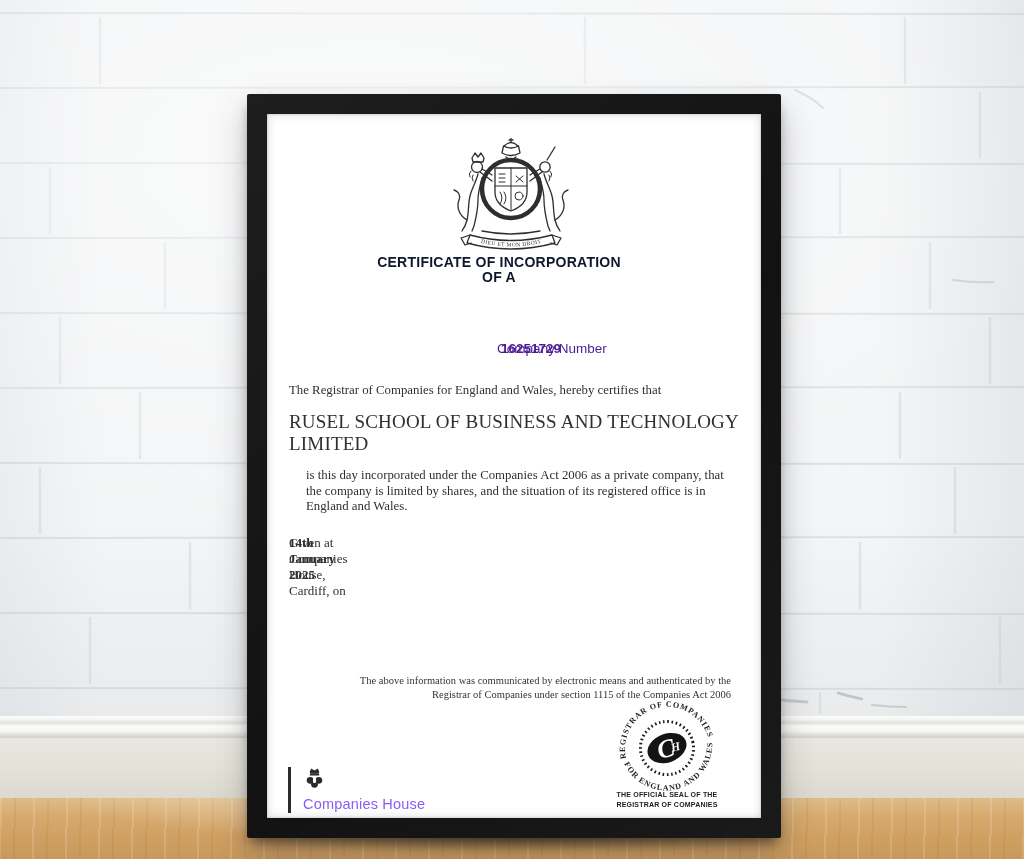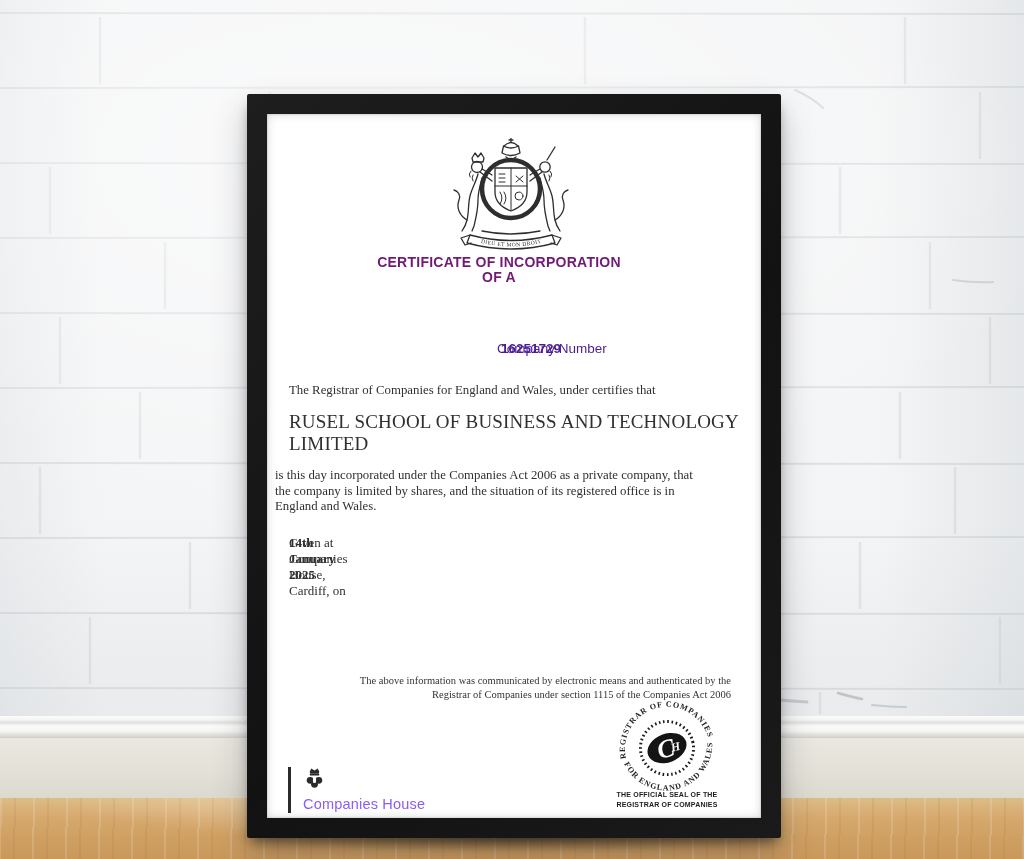--- a/index.html
+++ b/index.html
@@ -35,31 +35,31 @@
     box-shadow:0 8px 12px -4px rgba(0,0,0,.5), 0 18px 34px rgba(60,60,70,.28);}
   .cert{position:absolute;left:20px;top:20px;width:494px;height:704px;background:#ffffff;
     box-shadow:inset 0 0 10px rgba(60,65,70,.22), inset 0 0 2px rgba(0,0,0,.28);
     color:#2c2c2c;}
   .cert *{position:absolute;}
 
   .arms-wrap{left:159px;top:24px;width:170px;height:116px;}
   .arms-svg{stroke:#2e2e2e;stroke-width:1.3;fill:none;stroke-linecap:round;stroke-linejoin:round;}
 
   .title{left:0;top:141px;width:464px;text-align:center;
-    font:700 14px/14.5px "Liberation Sans",sans-serif;letter-spacing:.25px;color:#701a75;}
+    font:700 14px/14.5px "Liberation Sans",sans-serif;letter-spacing:.25px;color:#0f172a;}
   .title div{position:static;}
 
   .company-number{left:0;top:227px;width:464px;text-align:center;
     font:400 13.5px "Liberation Sans",sans-serif;color:#4c1d95;}
   .company-number b{font-weight:700;}
 
   .serif{font-family:"Liberation Serif",serif;color:#303030;}
   .certifies{left:22px;top:269px;font-size:12.8px;}
   .company-name{left:22px;top:297px;font-size:19px;letter-spacing:.2px;}
-  .body-par{left:8px;top:354px;width:430px;font-size:12.8px;line-height:1.22;}
+  .body-par{left:39px;top:354px;width:430px;font-size:12.8px;line-height:1.22;}
   .given{left:22px;top:421px;font-size:13px;}
   .given b{font-weight:700;}
   .footer{left:0;top:560px;width:464px;text-align:right;font-size:10.5px;line-height:1.35;color:#333;}
   .footer div{position:static;}
 
   
   .ch-bar{left:21px;top:653px;width:2.5px;height:46px;background:#2b2b2b;}
   .ch-crest{left:36px;top:651px;}
   .ch-text{left:36px;top:682px;font:400 14.5px "Liberation Sans",sans-serif;color:#8b5cf6;letter-spacing:.2px;white-space:nowrap;text-align:center;}
 
@@ -187,21 +187,21 @@
 
       <div class="title">
         <div>CERTIFICATE OF INCORPORATION</div>
         <div>OF A</div>
       </div>
 
       <div class="company-number">
         <span>Company Number</span>&nbsp;<b>16251729</b>
       </div>
 
-      <div class="serif certifies">The Registrar of Companies for England and Wales, under certifies that</div>
+      <div class="serif certifies">The Registrar of Companies for England and Wales, hereby certifies that</div>
       <div class="serif company-name">RUSEL SCHOOL OF BUSINESS AND TECHNOLOGY LIMITED</div>
       <div class="serif body-par">is this day incorporated under the Companies Act 2006 as a private company, that the company is limited by shares, and the situation of its registered office is in England and Wales.</div>
       <div class="serif given">
         <span>Given at Companies House, Cardiff, on </span>
           <b>14th January 2025</b>
           <span>.</span>
       </div>
 
       <div class="serif footer">
         <div>The above information was communicated by electronic means and authenticated by the</div>

